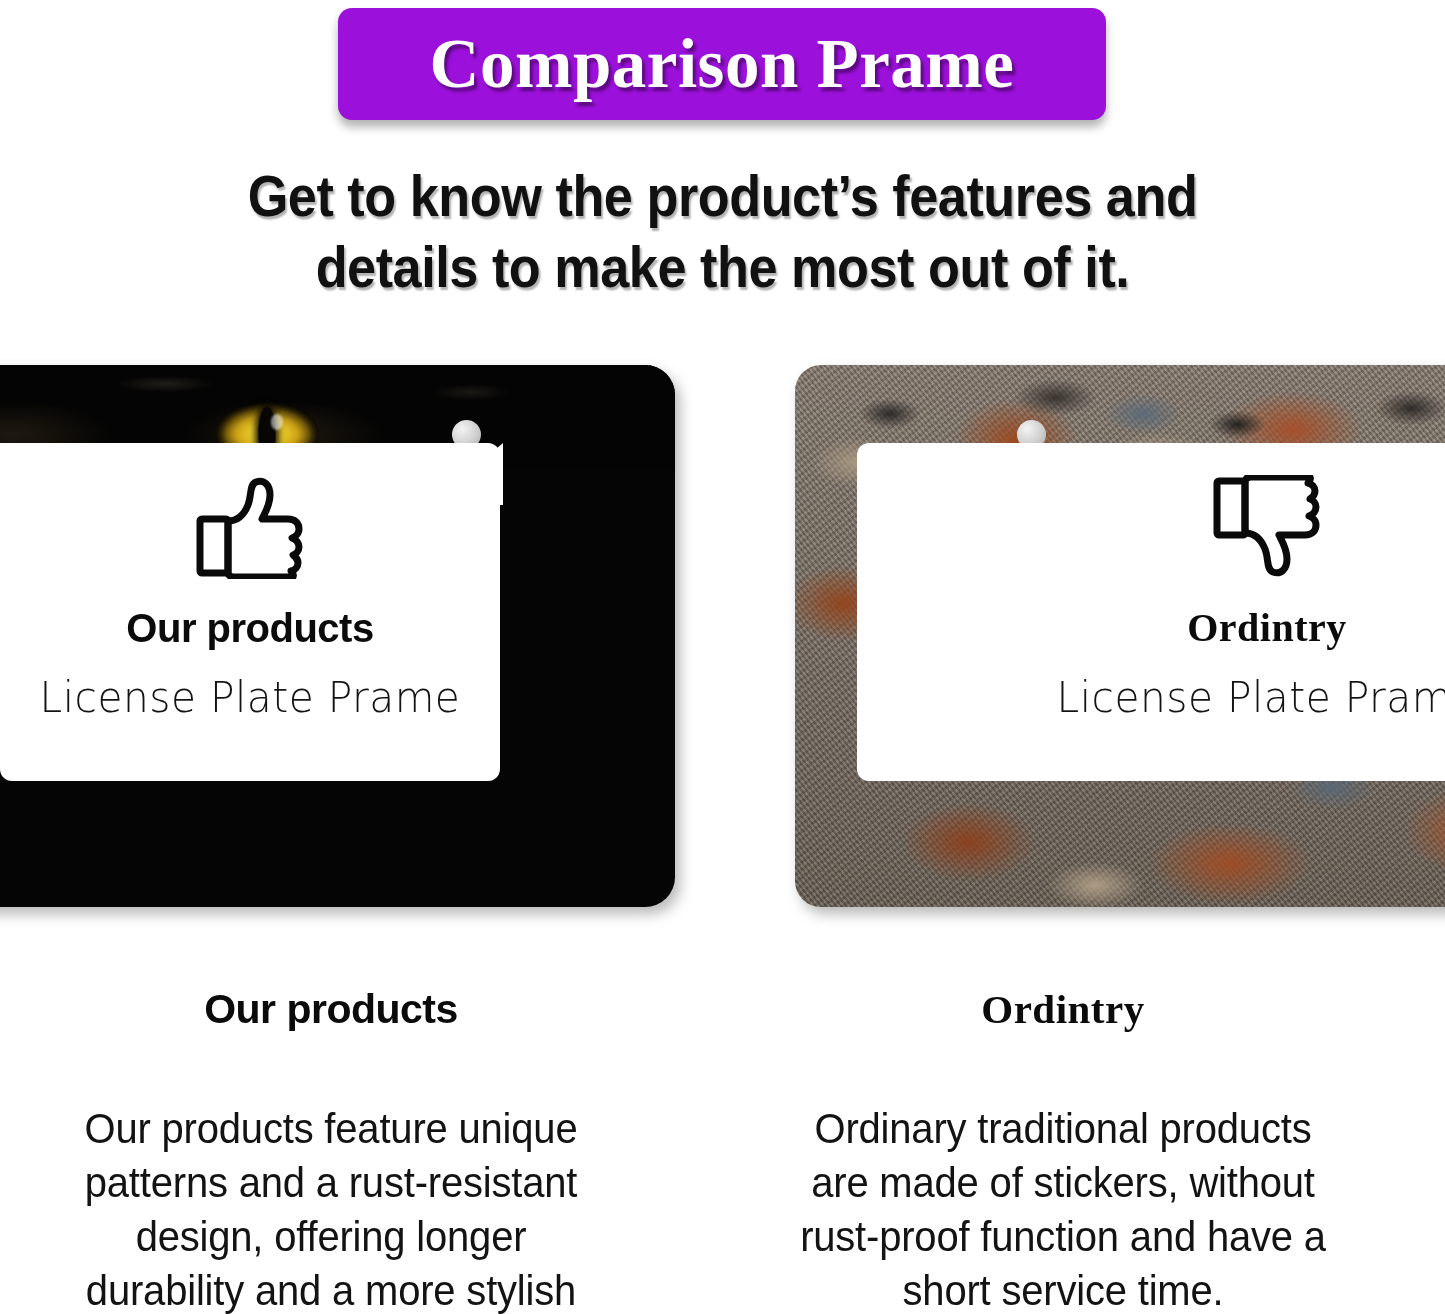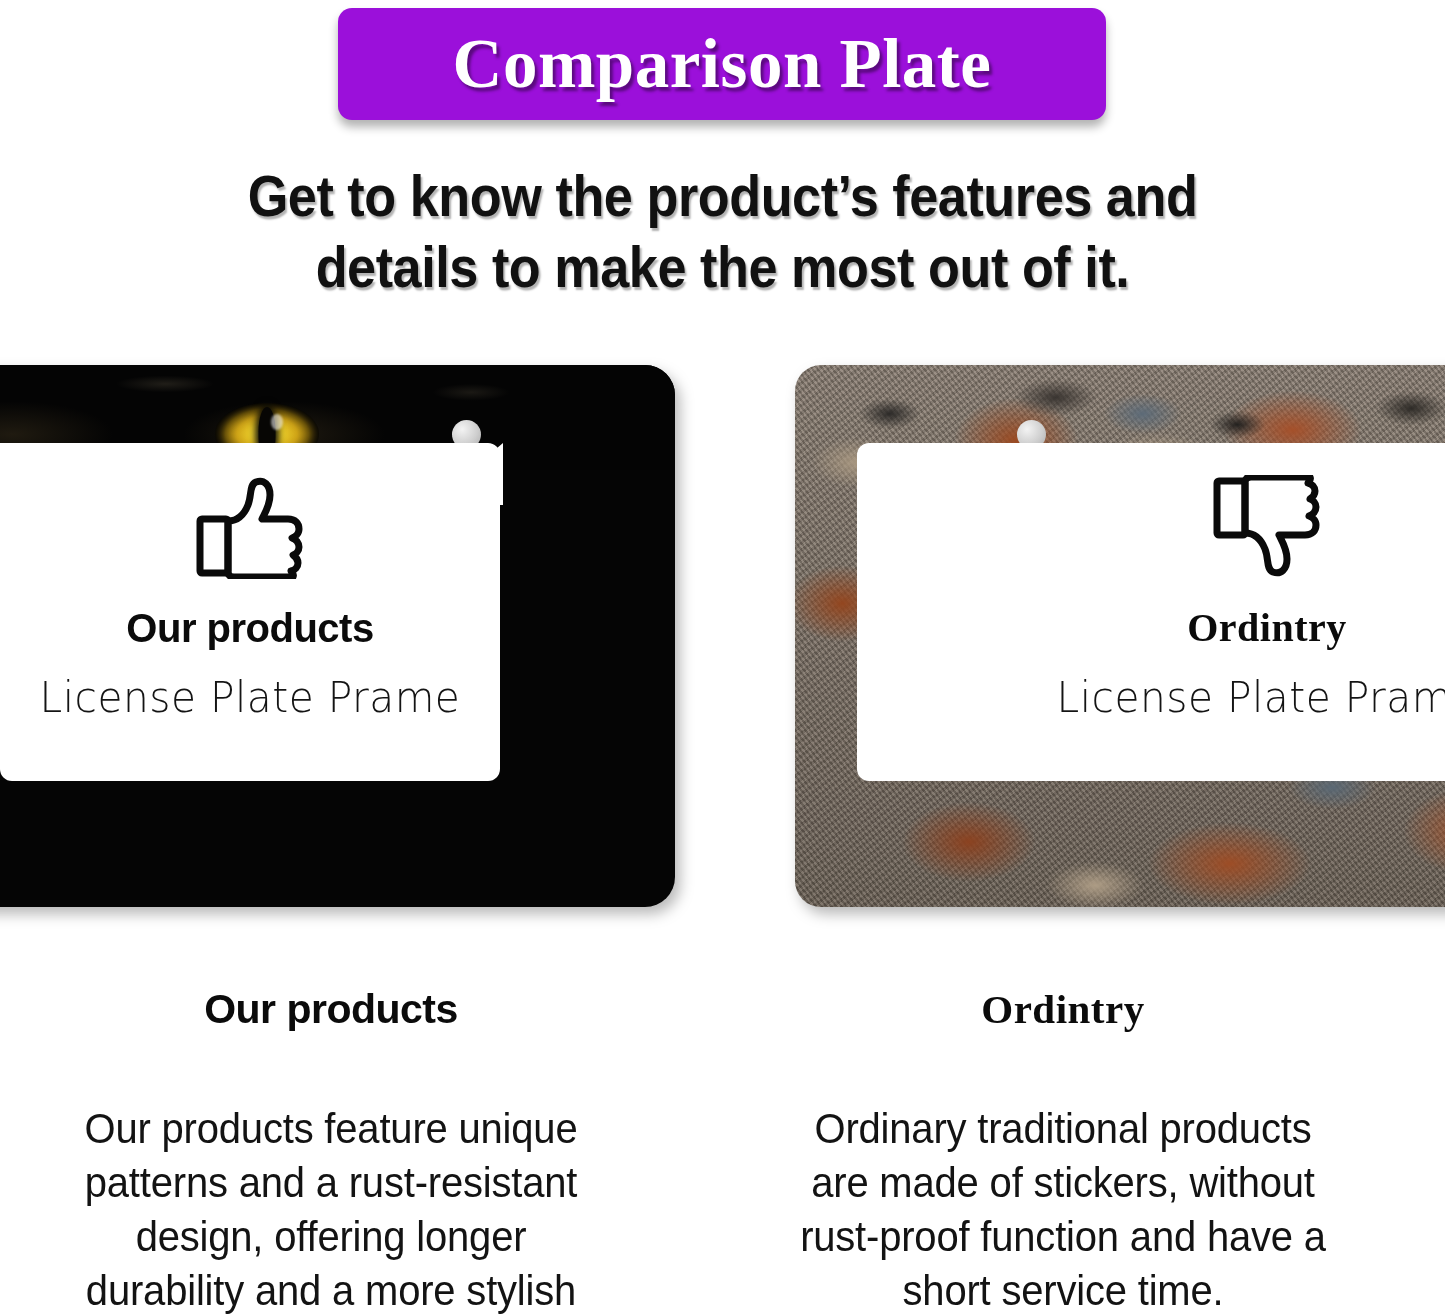--- a/index.html
+++ b/index.html
@@ -300,21 +300,21 @@
   #col-left  .col-body    { margin-left: -60px; }
   #col-right .col-heading { margin-left: -40px; }
   #col-right .col-body    { margin-left: -40px; }
 </style>
 </head>
 <body>
 
 <div id="page">
 
   <div class="title-banner">
-    <span class="title-text">Comparison Plate</span>
+    <span class="title-text">Comparison Prame</span>
   </div>
 
   <div class="subtitle">
     <span class="ln">Get to know the product’s features and</span>
     <span class="ln">details to make the most out of it.</span>
   </div>
 
   <div class="frames-area">
 
     <div class="plate" id="plate-left">

